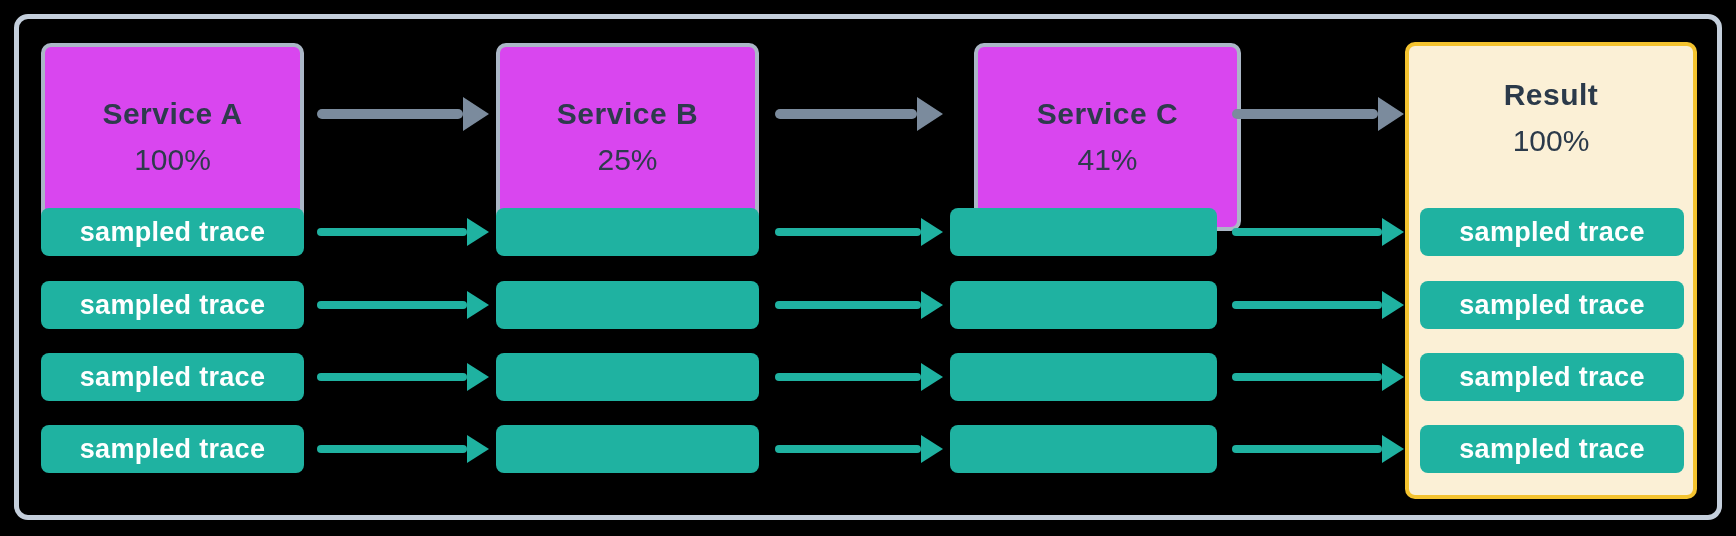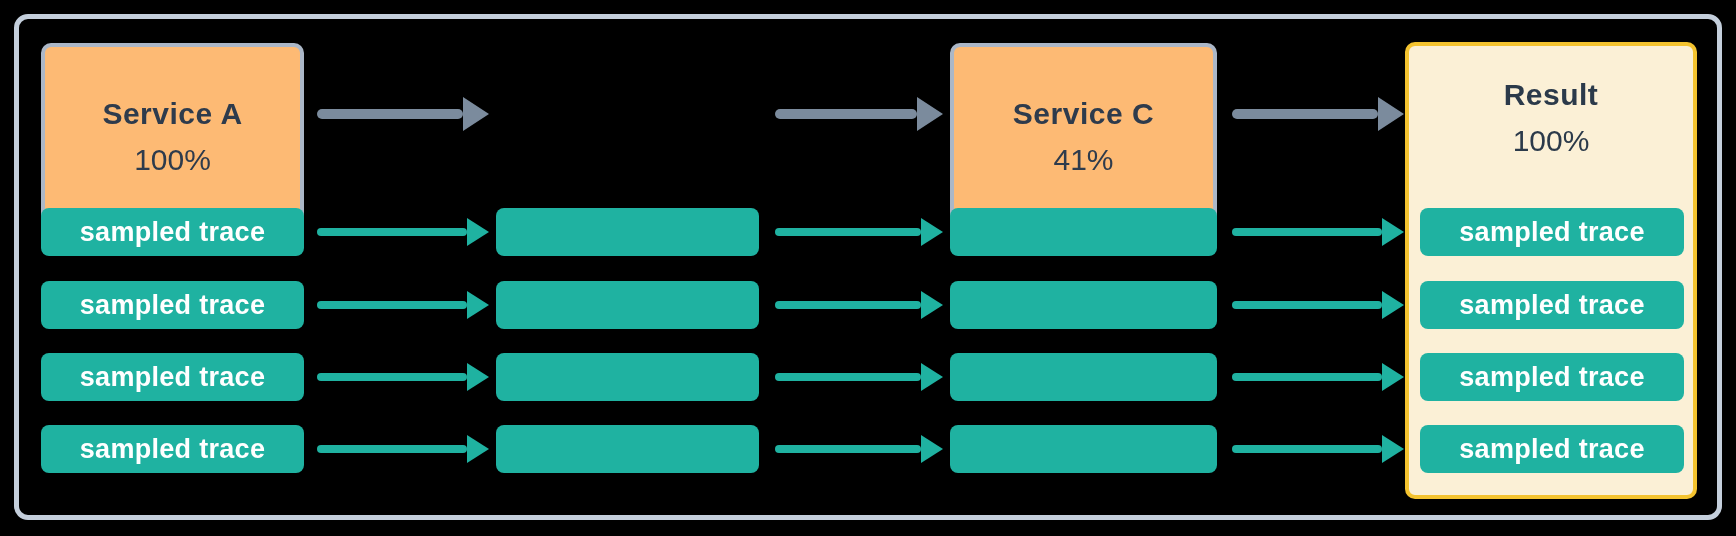--- a/index.html
+++ b/index.html
@@ -25,42 +25,42 @@
   }
 
   
   .svc {
     position: absolute;
     top: 24px;                 
     height: 188px;
     box-sizing: border-box;
     border: 4px solid #abb7c7;
     border-radius: 10px;
-    background: #fdba74;
+    background: #d946ef;
     display: flex;
     flex-direction: column;
     align-items: center;
     justify-content: center;
     gap: 12px;
   }
   .svc .name {
     font-size: 30px;
     font-weight: bold;
     color: #2e3b4c;
     letter-spacing: 0.5px;
   }
   .svc .rate {
     font-size: 30px;
     font-weight: 500;
     color: #2e3b4c;
   }
 
   .svc-a { left: 22px;  width: 263px; }
   .svc-b { left: 477px; width: 263px; }
-  .svc-c { left: 931px; width: 267px; }
+  .svc-c { left: 955px; width: 267px; }
 
   
   .result-panel {
     position: absolute;
     left: 1386px;
     top: 23px;
     width: 292px;
     height: 457px;
     box-sizing: border-box;
     background: #fbf0d6;
@@ -151,20 +151,24 @@
   .gap-3 { left: 1213px; width: 172px; }
 </style>
 </head>
 <body>
 
 <div class="frame">
 
   <div class="svc svc-a">
     <div class="name">Service A</div>
     <div class="rate">100%</div>
+  </div>
+  <div class="svc svc-b">
+    <div class="name">Service B</div>
+    <div class="rate">25%</div>
   </div>
   <div class="svc svc-c">
     <div class="name">Service C</div>
     <div class="rate">41%</div>
   </div>
 
   <div class="result-panel">
     <div class="name">Result</div>
     <div class="rate">100%</div>
   </div>

